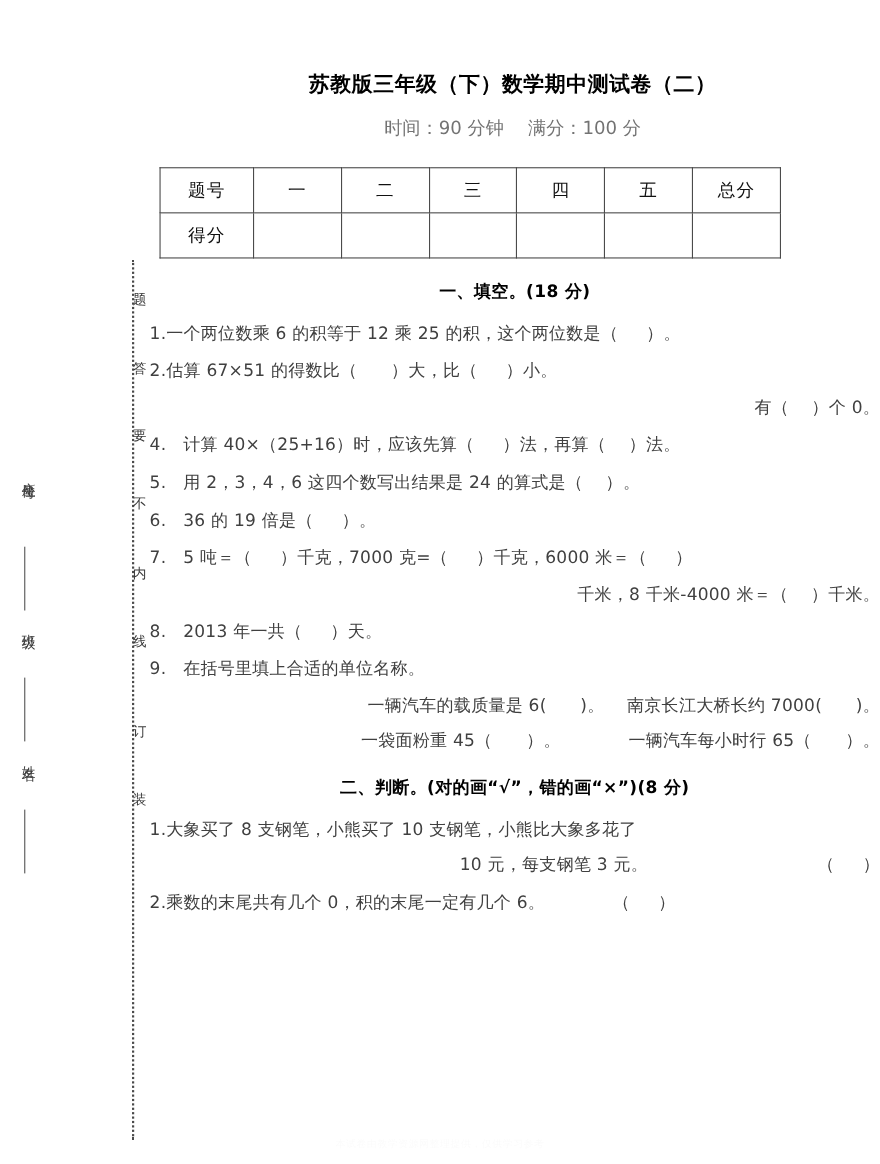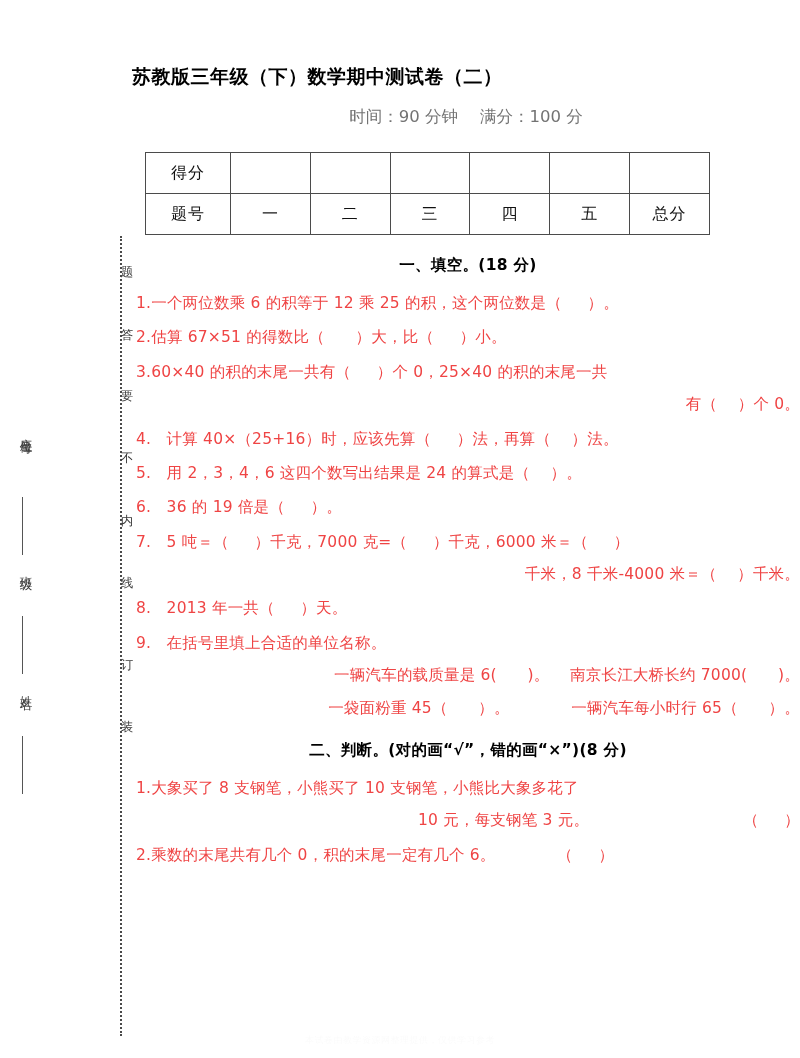--- a/index.html
+++ b/index.html
@@ -76,21 +76,21 @@
     position: absolute;
     left: 132px;
     top: 0;
     width: 668px;
     height: 1058px;
   }
 
   #paper-title {
     margin: 0;
     padding-top: 64px;
-    text-align: left;
+    text-align: center;
     font-family: "DejaVu Sans", "Liberation Sans", sans-serif;
     font-size: 19px;
     font-weight: bold;
     letter-spacing: 0.5px;
     color: #000000;
   }
   #paper-subtitle {
     margin: 0;
     padding-top: 16px;
     text-align: center;
@@ -125,21 +125,21 @@
     margin: 20px 0 0 4px;
     font-size: 15.5px;
     font-weight: bold;
     color: #000000;
     letter-spacing: 0.3px;
     text-align: center;
   }
   .qline {
     margin: 15px 0 0 4px;
     font-size: 15.5px;
-    color: #ef4444;
+    color: #404040;
     line-height: 1.25;
     letter-spacing: 0.2px;
     white-space: pre;
   }
   .qline.indent  { margin-left: 36px; }
   .qline.indent2 { margin-left: 32px; }
   .qline.tight   { margin-top: 13px; text-align: right; }
   .qline.loose   { margin-top: 18px; }
 
   
@@ -188,46 +188,45 @@
     <h1 id="paper-title">苏教版三年级（下）数学期中测试卷（二）</h1>
 
     <div id="paper-subtitle">
       <span>时间：90 分钟</span><span class="gap"></span><span>满分：100 分</span>
     </div>
 
     <div id="score-table-wrap">
       <table id="score-table">
         <tbody>
           <tr>
-            <td class="rowlabel">得分</td>
-            <td></td>
-            <td></td>
-            <td></td>
-            <td></td>
-            <td></td>
-            <td></td>
-          </tr>
-          <tr>
             <td class="rowlabel">题号</td>
             <td>一</td>
             <td>二</td>
             <td>三</td>
             <td>四</td>
             <td>五</td>
             <td>总分</td>
           </tr>
+          <tr>
+            <td class="rowlabel">得分</td>
+            <td></td>
+            <td></td>
+            <td></td>
+            <td></td>
+            <td></td>
+            <td></td>
+          </tr>
         </tbody>
       </table>
     </div>
 
     <div class="section-head">一、填空。(18 分)</div>
 
     <div class="qline loose">1.一个两位数乘 6 的积等于 12 乘 25 的积，这个两位数是（     ）。</div>
     <div class="qline">2.估算 67×51 的得数比（      ）大，比（     ）小。</div>
-    <div class="qline">3.60×40 的积的末尾一共有（     ）个 0，25×40 的积的末尾一共</div>
     <div class="qline indent tight">有（    ）个 0。</div>
     <div class="qline">4.   计算 40×（25+16）时，应该先算（     ）法，再算（    ）法。</div>
     <div class="qline">5.   用 2，3，4，6 这四个数写出结果是 24 的算式是（    ）。</div>
     <div class="qline">6.   36 的 19 倍是（     ）。</div>
     <div class="qline">7.   5 吨＝（     ）千克，7000 克=（     ）千克，6000 米＝（     ）</div>
     <div class="qline indent2 tight">千米，8 千米-4000 米＝（    ）千米。</div>
     <div class="qline">8.   2013 年一共（     ）天。</div>
     <div class="qline">9.   在括号里填上合适的单位名称。</div>
     <div class="qline indent2 tight">一辆汽车的载质量是 6(      )。    南京长江大桥长约 7000(      )。</div>
     <div class="qline indent2 tight">一袋面粉重 45（      ）。            一辆汽车每小时行 65（      ）。</div>

